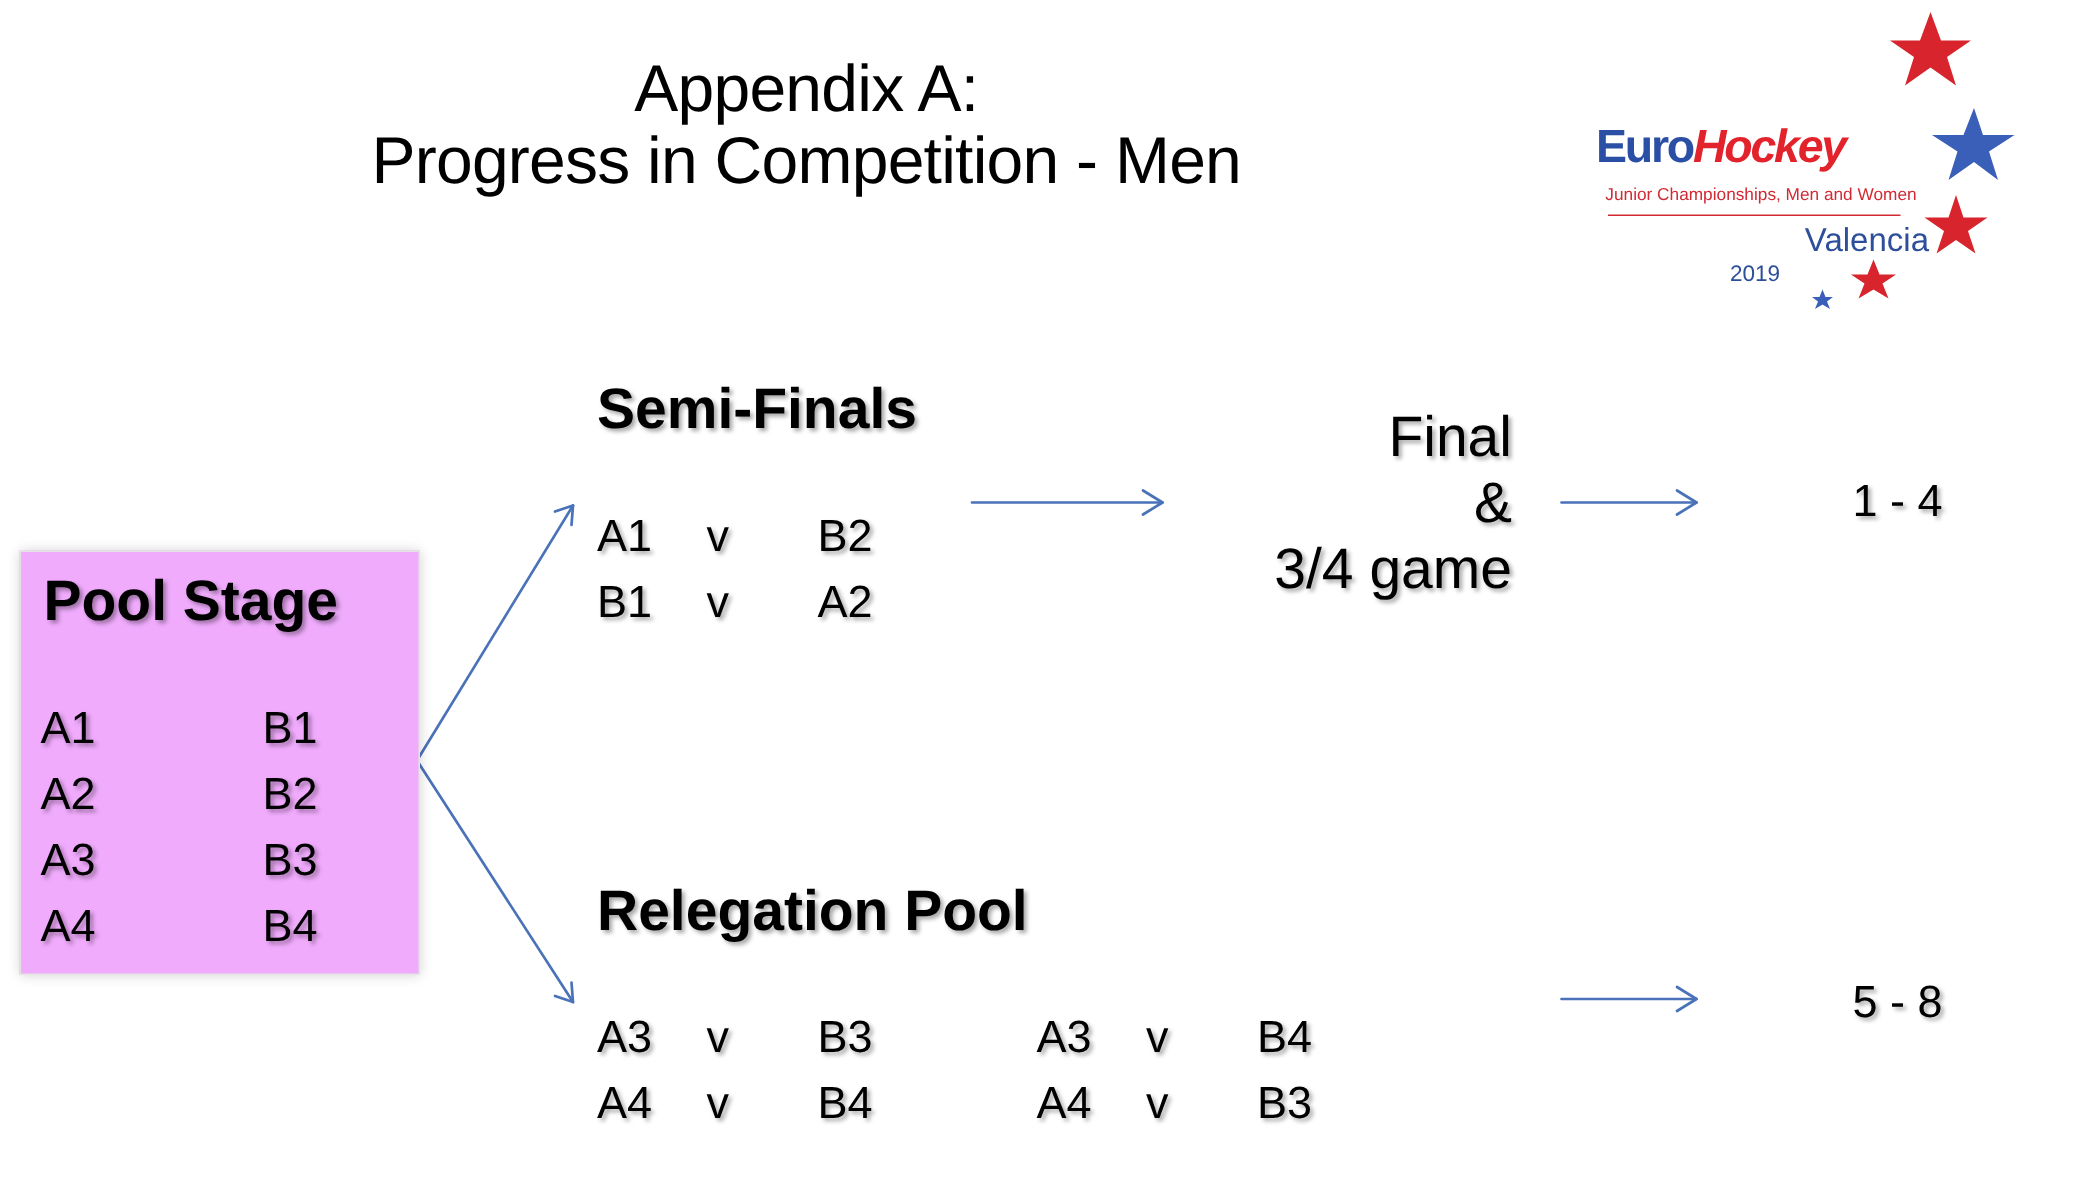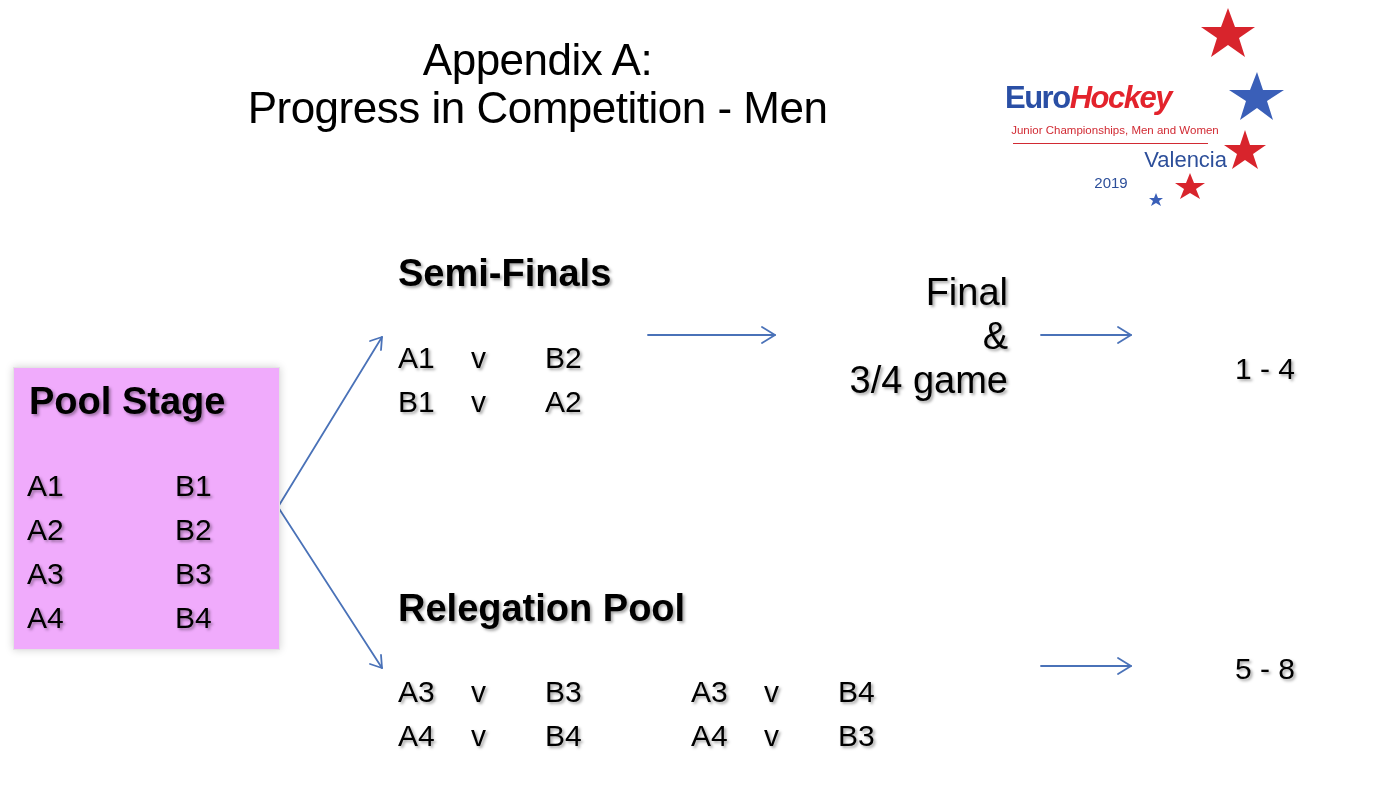--- a/index.html
+++ b/index.html
@@ -33,21 +33,21 @@
     .m-a { width: 73px; }
     .m-v { width: 74px; }
     .m-b { width: 50px; }
 
     .final-text { text-align: right; font-size: 38px; line-height: 44px; width: 200px; }
     .result { font-size: 30px; }
 
     svg#arrows { position: absolute; left: 0; top: 0; }
 
     
-    #logo { left: 995px; top: 0; width: 300px; height: 215px; }
+    #logo { left: 1054px; top: 0; width: 300px; height: 215px; }
     .logo-euro {
       position: absolute; left: 10px; top: 80px;
       font-size: 31px; font-weight: bold; letter-spacing: -1.5px;
       font-family: "Liberation Sans", sans-serif;
     }
     .logo-euro .e1 { color: #2a4fa5; }
     .logo-euro .e2 { color: #e3232c; font-style: italic; }
     .logo-sub {
       position: absolute; left: 0; top: 124px; width: 240px; text-align: center;
       font-size: 11.5px; color: #d12a33; white-space: nowrap;
@@ -140,21 +140,21 @@
     <span class="m-v">v</span>
     <span class="m-b">A2</span>
   </div>
 </div>
 
 <div class="abs shadowtxt final-text" style="left:808px; top:270px;">
   <div>Final</div>
   <div>&amp;</div>
   <div>3/4 game</div>
 </div>
-<div class="abs shadowtxt result" style="left:1235px; top:318px;margin-top:34px;">1 - 4</div>
+<div class="abs shadowtxt result" style="left:1235px; top:318px;">1 - 4</div>
 
 <div class="abs heading shadowtxt" style="left:398px; top:587px;">Relegation Pool</div>
 <div class="abs shadowtxt" style="left:398px; top:670px;">
   <div class="match-row">
     <span class="m-a">A3</span>
     <span class="m-v">v</span>
     <span class="m-b">B3</span>
   </div>
   <div class="match-row">
     <span class="m-a">A4</span>

